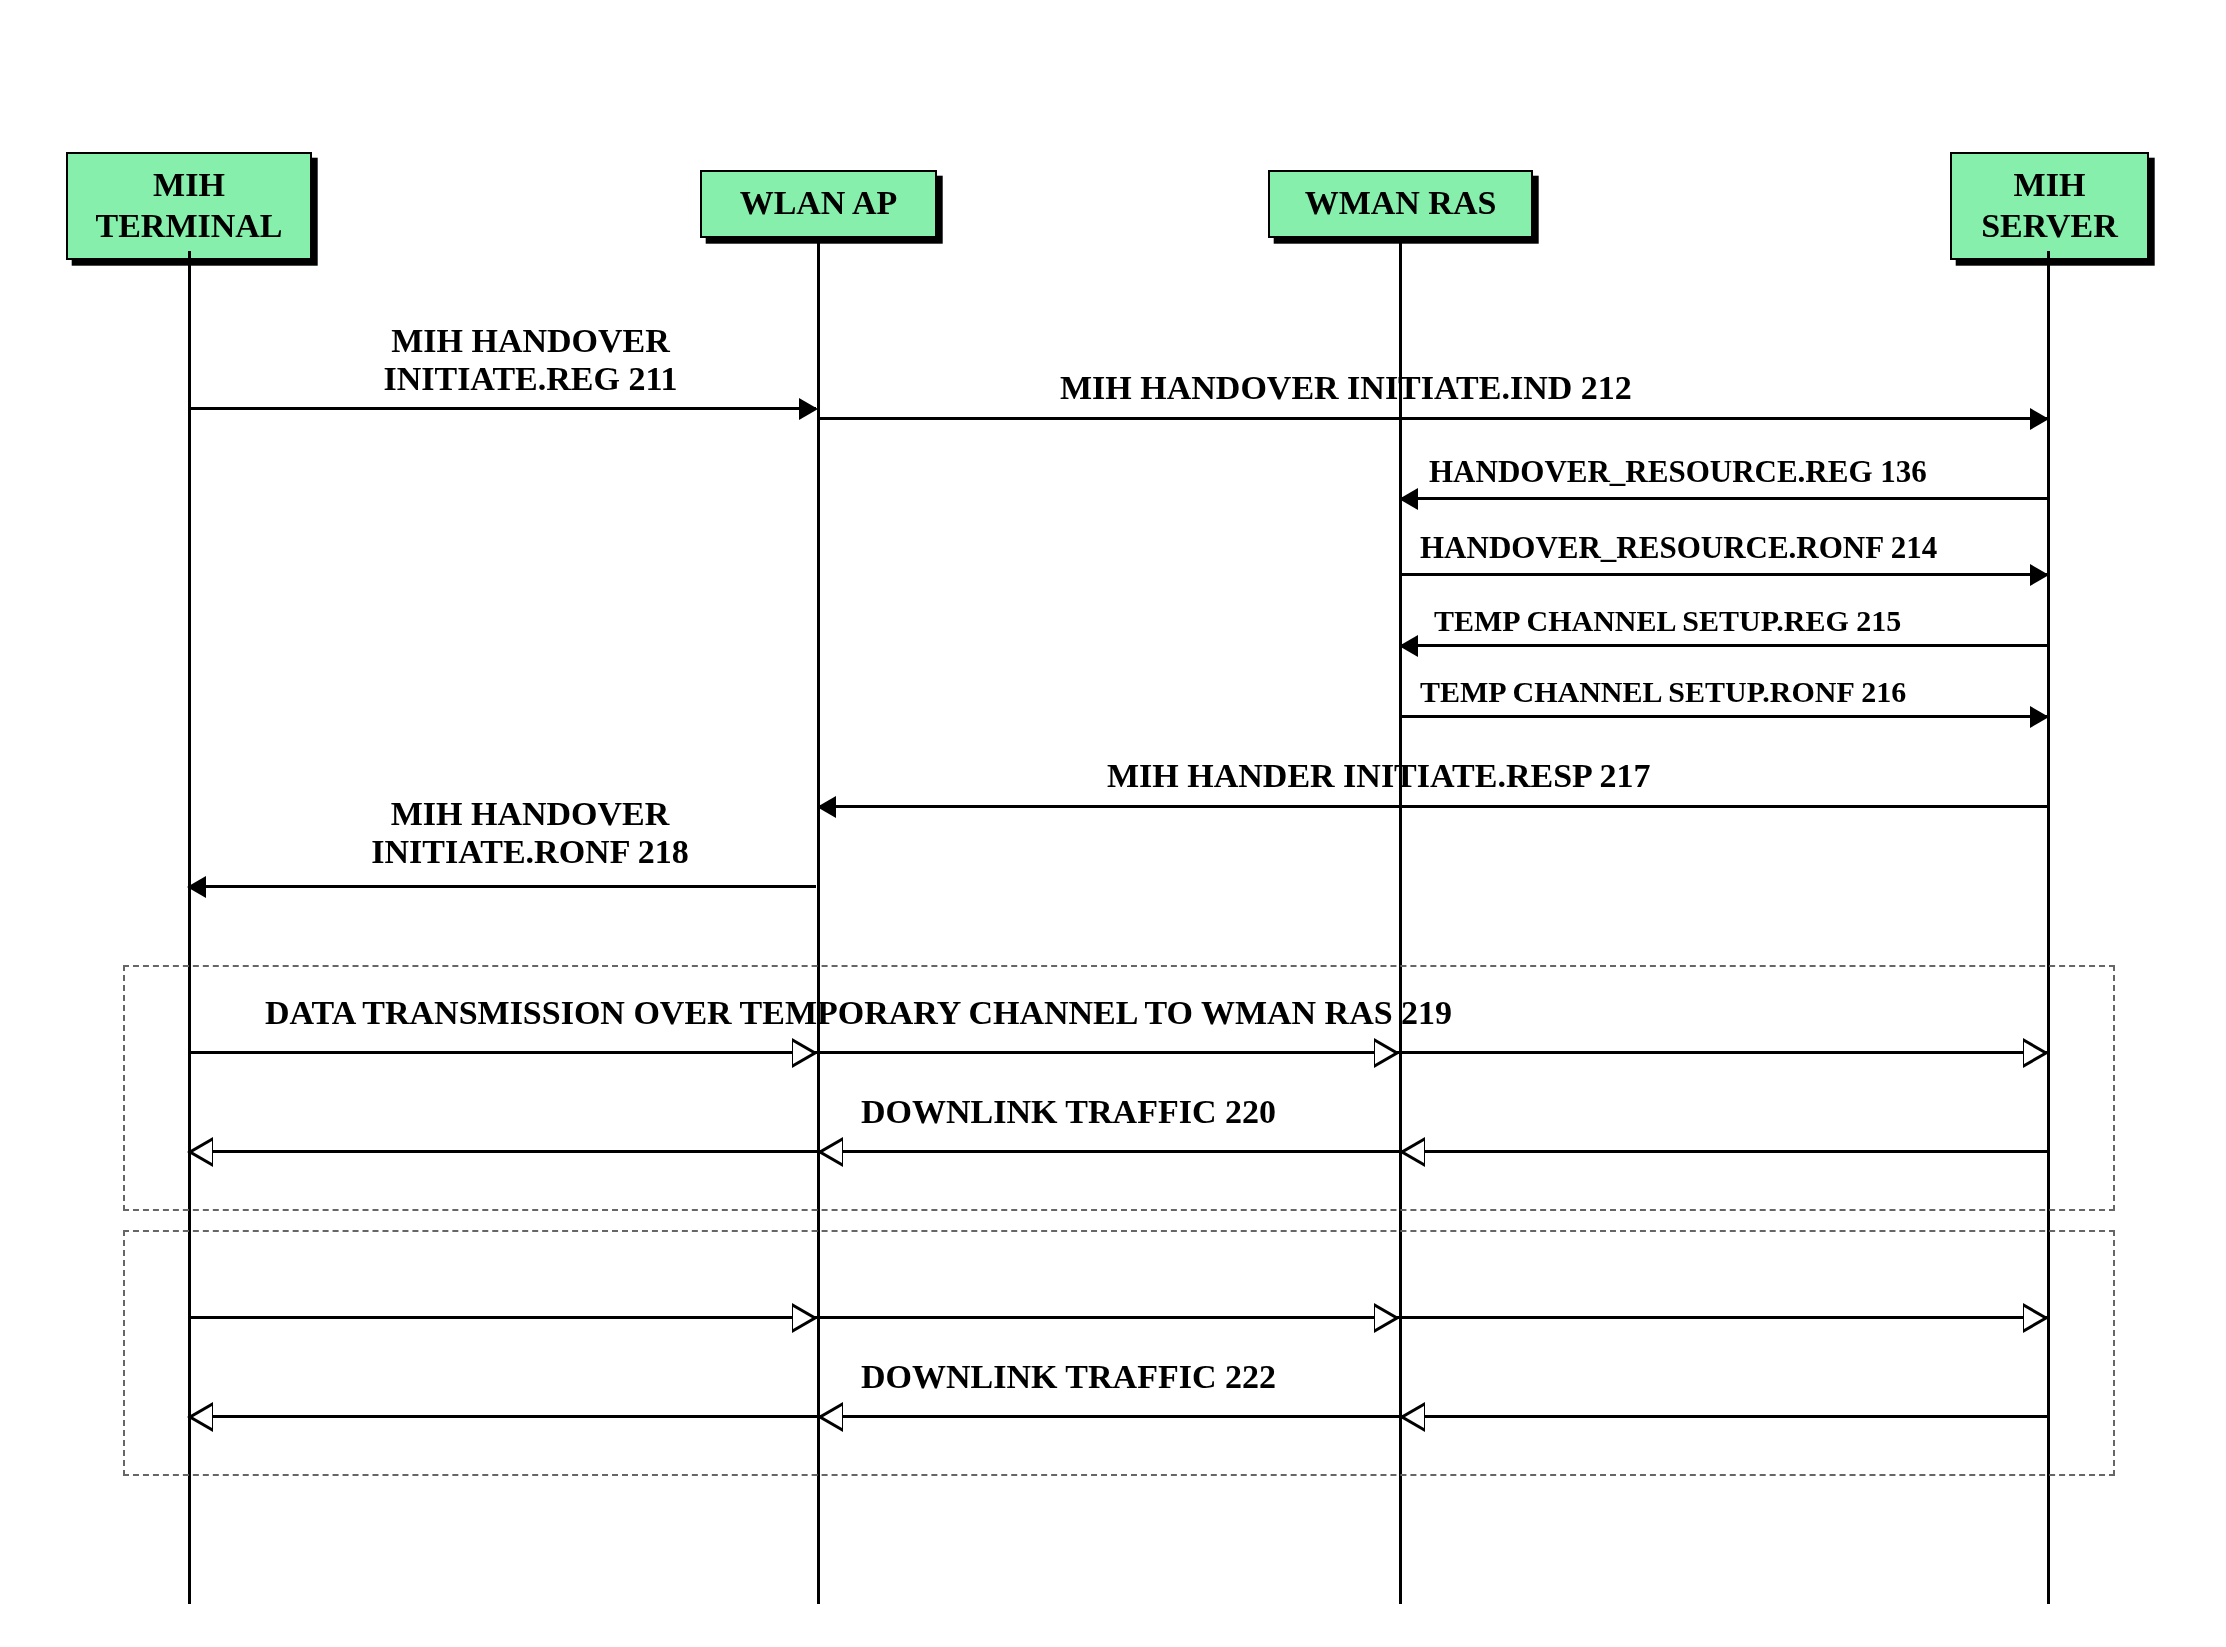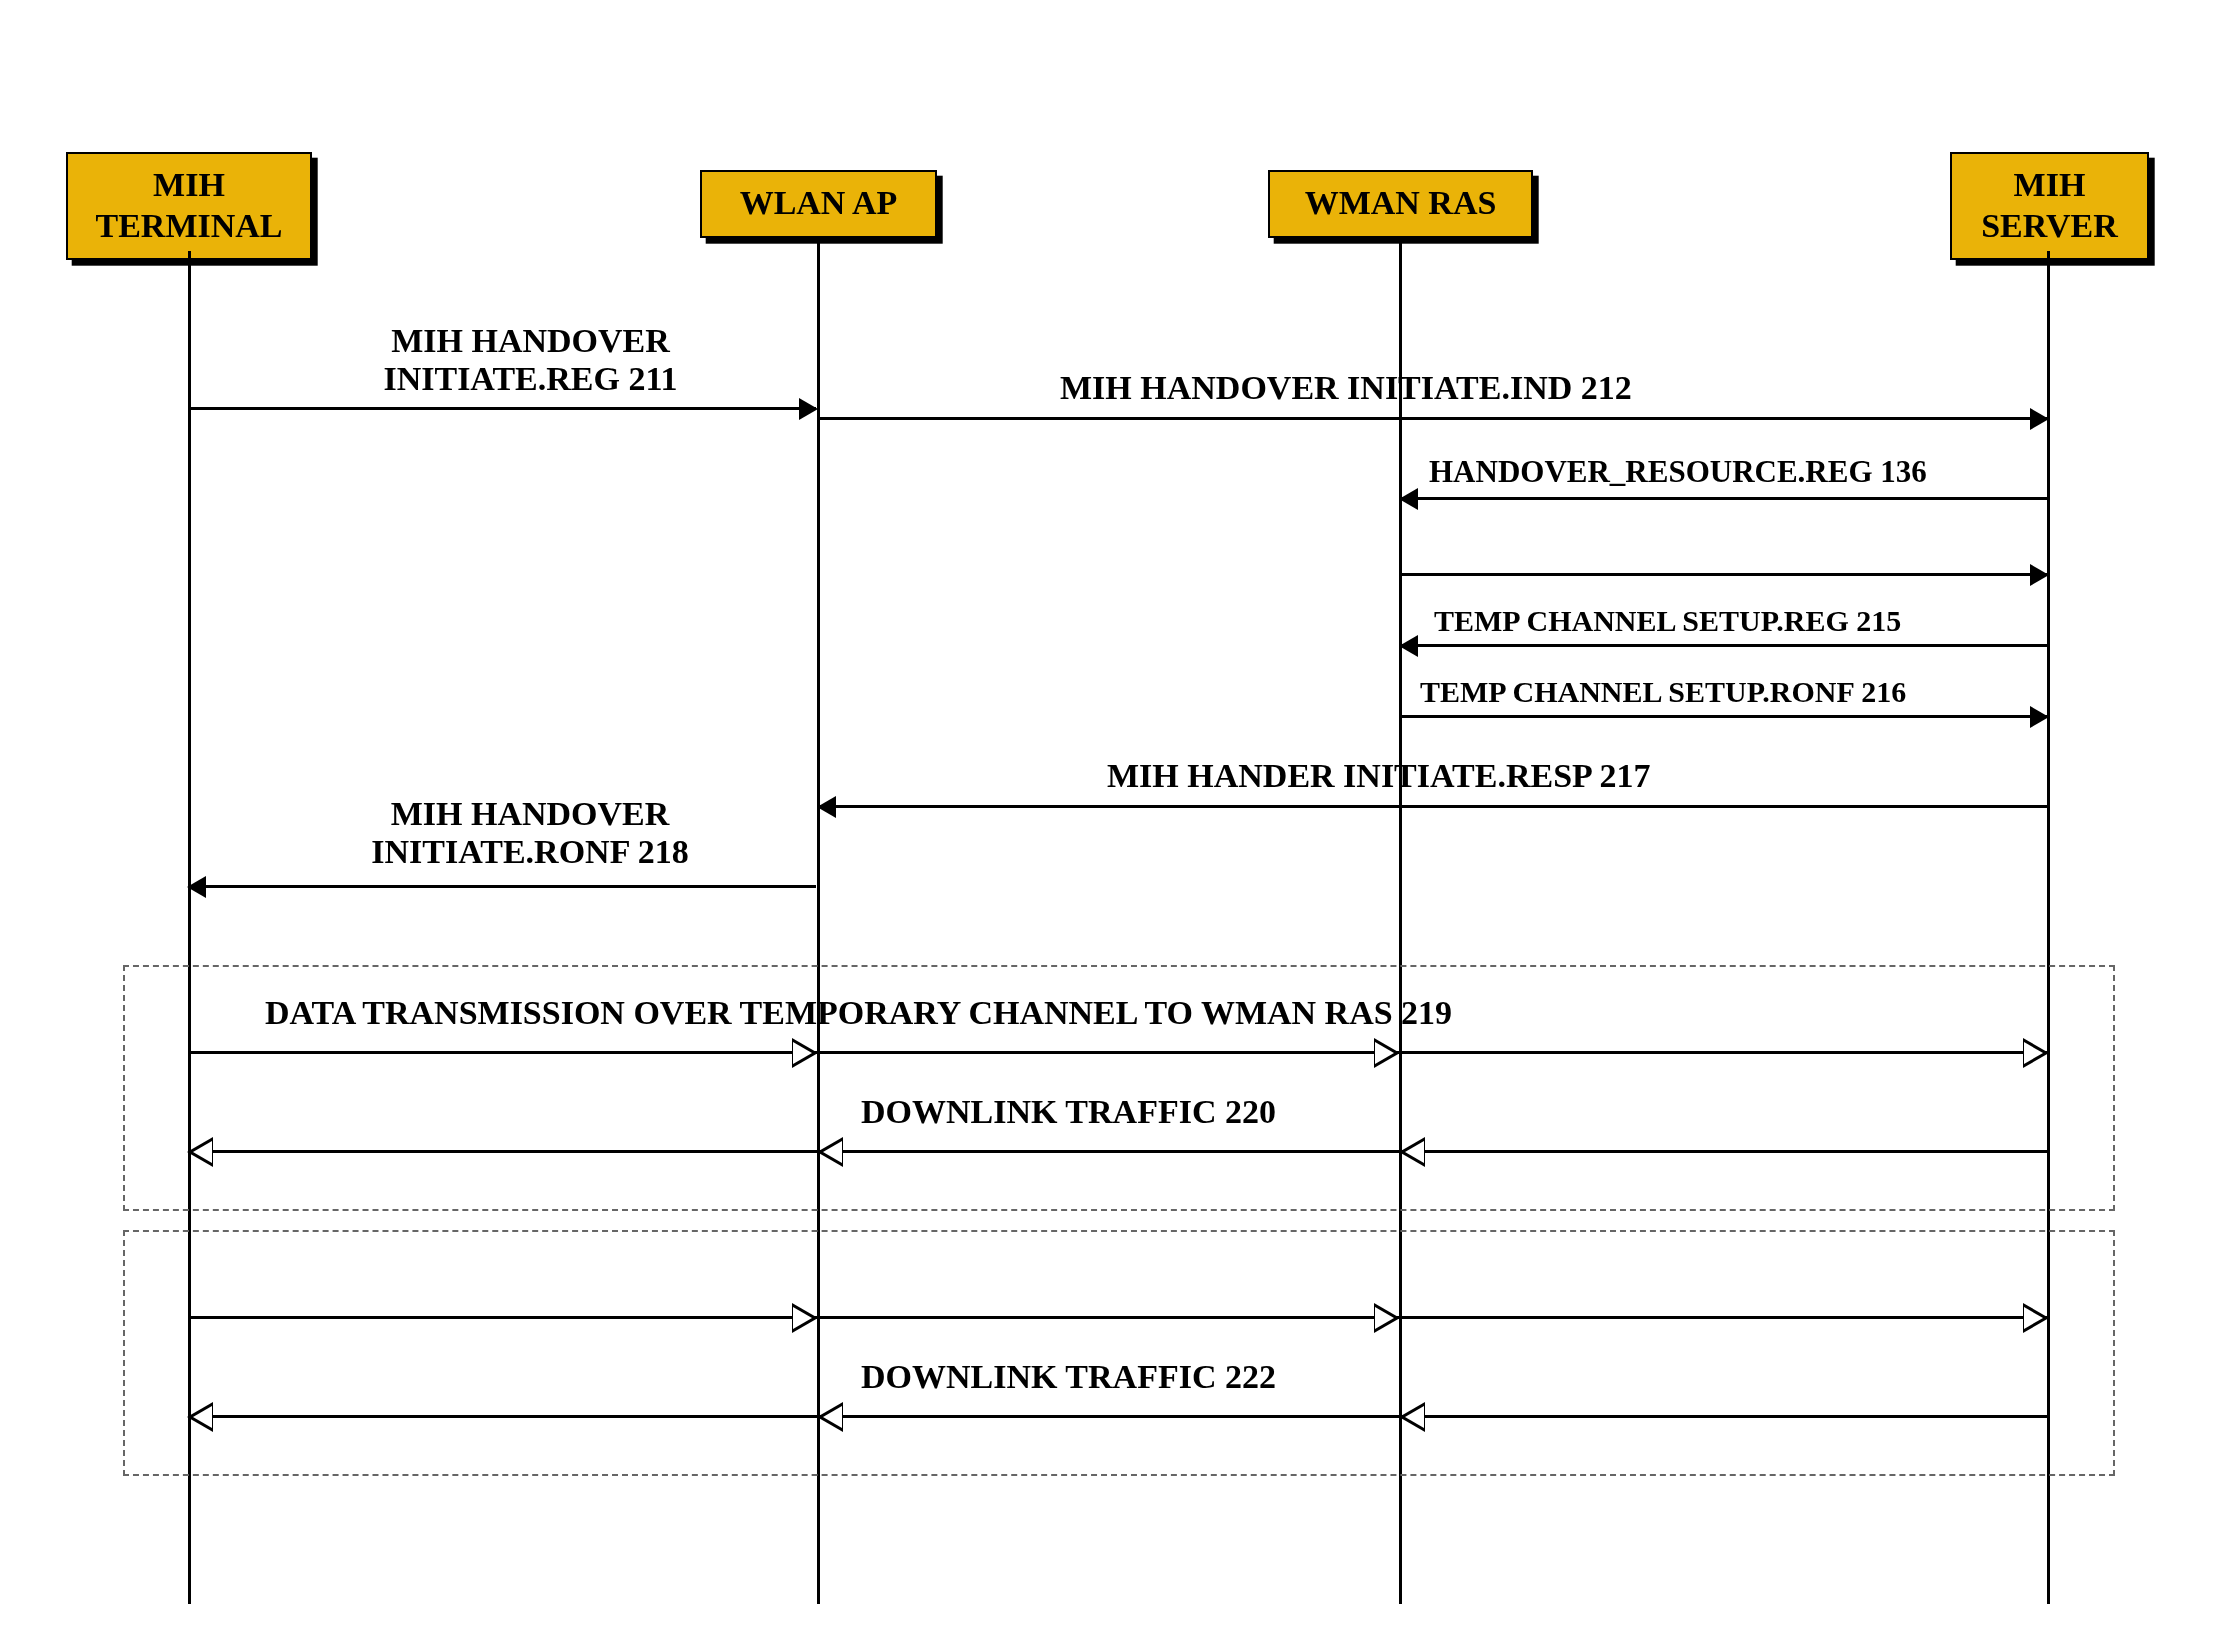--- a/index.html
+++ b/index.html
@@ -9,21 +9,21 @@
       padding: 38px;
     }
     .diagram {
       position: relative;
       width: 2151px;
       height: 1572px;
       margin: 0 auto;
     }
     .actor-box {
       position: absolute;
-      background: #eab308;
+      background: #86efac;
       border: 2.8px solid black;
       box-shadow: 5.7px 5.7px 0 black;
       font-weight: bold;
       font-size: 34px;
       text-align: center;
       padding: 11.4px 19px;
       line-height: 1.2;
       white-space: pre-line;
     }
     .lifeline {
@@ -134,20 +134,21 @@
   <div class="msg-label" style="left: 256px; top: 284px; text-align:center; width: 473px; white-space: pre-line;">MIH HANDOVER
 INITIATE.REG  211</div>
   <div class="arrow arrow-solid-right" style="left: 151px; top: 369px; width: 627px;"></div>
 
   <div class="msg-label" style="left: 1022px; top: 331px;">MIH HANDOVER INITIATE.IND  212</div>
   <div class="arrow arrow-solid-right" style="left: 781px; top: 379px; width: 1228px;"></div>
 
   <div class="msg-label" style="left: 1391px; top: 416px; font-size:31px;">HANDOVER_RESOURCE.REG  136</div>
   <div class="arrow arrow-solid-left" style="left: 1363px; top: 459px; width: 646px;"></div>
 
+  <div class="msg-label" style="left: 1382px; top: 492px; font-size:31px;">HANDOVER_RESOURCE.RONF  214</div>
   <div class="arrow arrow-solid-right" style="left: 1363px; top: 535px; width: 646px;"></div>
 
   <div class="msg-label" style="left: 1396px; top: 566px; font-size:30px;">TEMP CHANNEL SETUP.REG  215</div>
   <div class="arrow arrow-solid-left" style="left: 1363px; top: 606px; width: 646px;"></div>
 
   <div class="msg-label" style="left: 1382px; top: 637px; font-size:30px;">TEMP CHANNEL SETUP.RONF  216</div>
   <div class="arrow arrow-solid-right" style="left: 1363px; top: 677px; width: 646px;"></div>
 
   <div class="msg-label" style="left: 1069px; top: 719px;">MIH HANDER INITIATE.RESP  217</div>
   <div class="arrow arrow-solid-left" style="left: 781px; top: 767px; width: 1228px;"></div>

